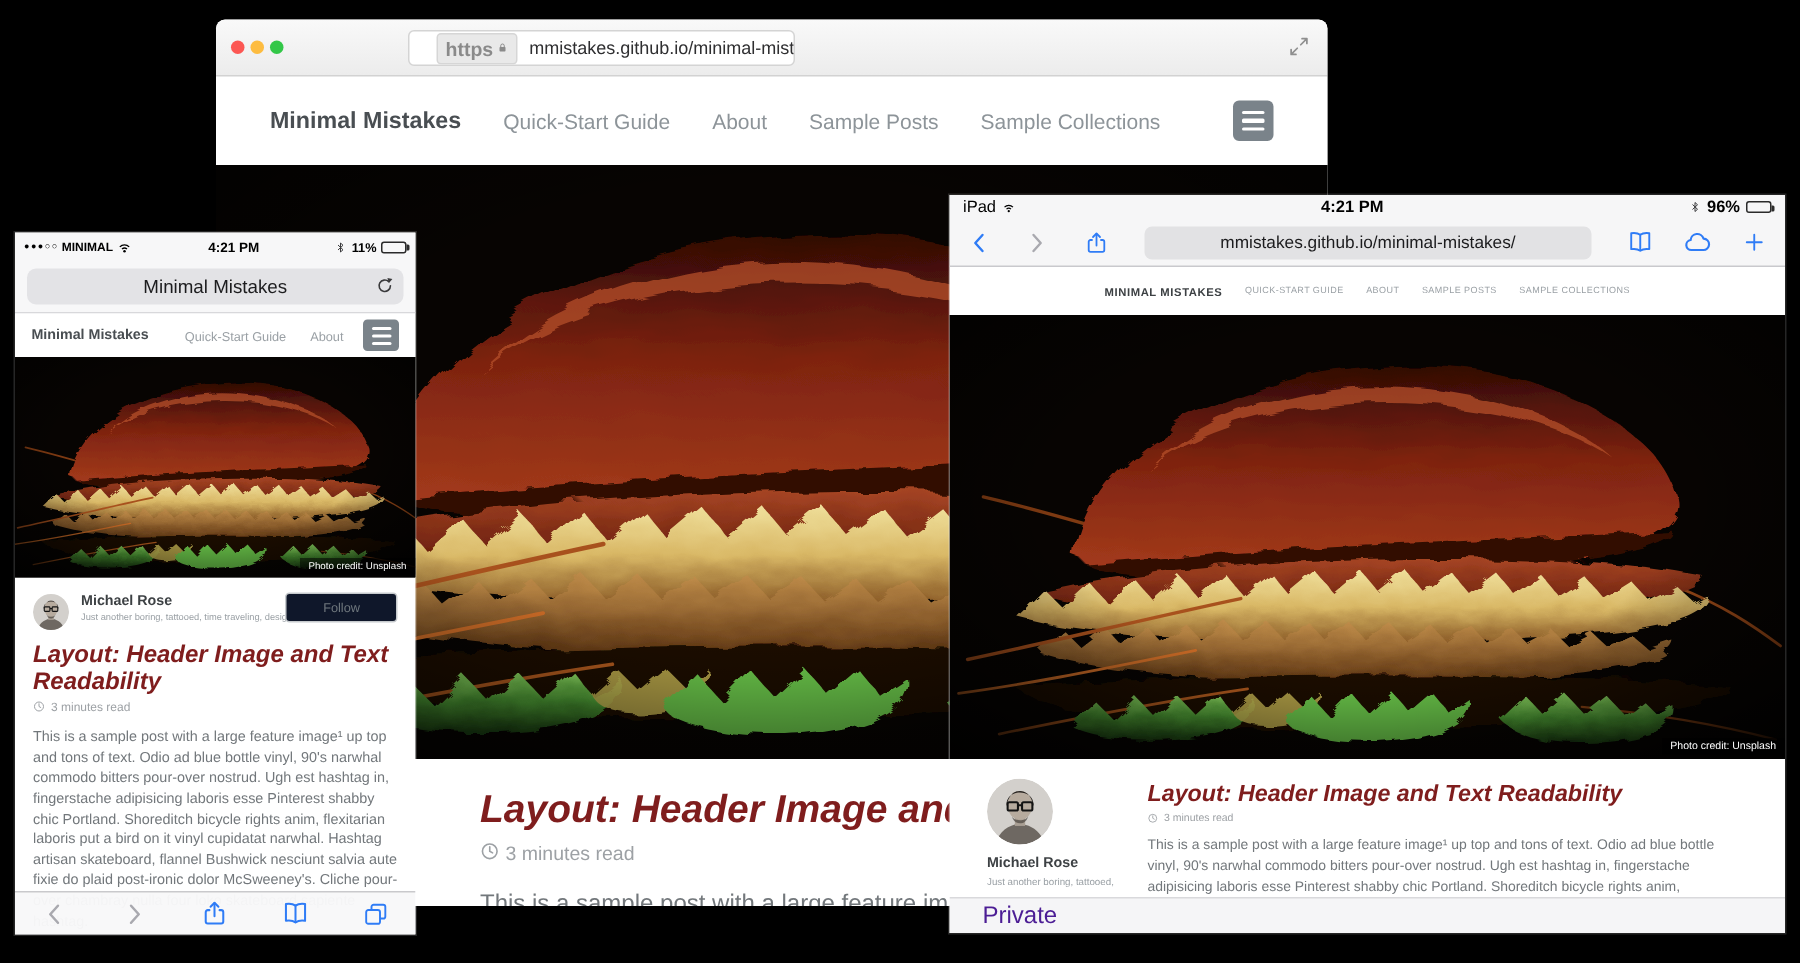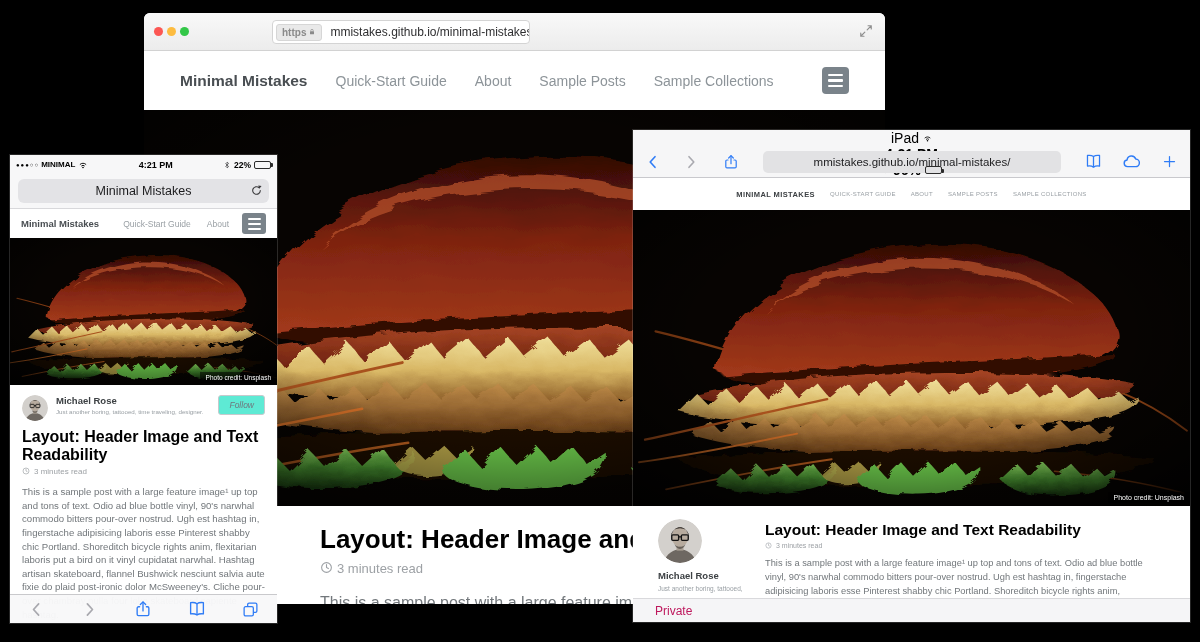--- a/index.html
+++ b/index.html
@@ -10,51 +10,51 @@
   .hero-svg{display:block;width:100%;height:100%;}
 
   
   .desktop{position:absolute;left:144px;top:13px;width:741px;height:591px;z-index:1;background:#fff;
            border-radius:6px 6px 0 0;overflow:hidden;}
   .d-titlebar{height:38px;background:linear-gradient(#f9f9f9,#ececec);border-bottom:1px solid #d2d2d2;position:relative;}
   .tl{position:absolute;top:14px;width:9px;height:9px;border-radius:50%;}
   .d-urlfield{position:absolute;left:128px;top:7px;width:258px;height:24px;background:#fff;border:1px solid #d4d4d4;
               border-radius:4px;display:flex;align-items:center;overflow:hidden;}
   .d-chip{display:flex;align-items:center;gap:2px;background:#e9e9e9;border:1px solid #d6d6d6;border-radius:3px;
-          margin-left:3px;padding:2px 5px;font-size:10px;font-weight:bold;color:#8a8a8a;}
+          margin-left:18px;padding:2px 5px;font-size:13px;font-weight:bold;color:#8a8a8a;}
   .d-urltext{flex:1;padding-left:8px;font-size:12px;color:#2f2f31;white-space:nowrap;}
   .d-reload{color:#5f6368;margin-right:7px;}
   .d-expand{position:absolute;right:12px;top:11px;color:#8f8f8f;}
   .d-nav{height:59px;display:flex;align-items:center;background:#fff;padding:0 36px;}
   .brand{font-size:15.5px;font-weight:bold;color:#494e52;}
   .d-link{margin-left:28px;font-size:14px;color:#8d9499;cursor:pointer;}
   .d-link:first-of-type{margin-left:50px;}
   .burger{margin-left:auto;width:27px;height:27px;background:#7a838a;border-radius:4px;display:flex;
           flex-direction:column;justify-content:center;align-items:center;gap:3px;cursor:pointer;}
   .burger i{display:block;width:15px;height:2.4px;background:#fff;border-radius:1px;}
   .d-hero{height:396px;position:relative;background:#070402;}
   .credit{position:absolute;right:0;background:rgba(0,0,0,0.55);color:#fff;padding:2px 6px;white-space:nowrap;}
   .d-credit{bottom:2px;font-size:8px;}
   .d-content{padding:19px 0 0 176px;}
-  .post-title{font-weight:bold;color:#000000;line-height:1.1;}
+  .post-title{font-weight:bold;color:#7f1d1d;line-height:1.1;font-style:italic;}
   .d-title{font-size:26px;}
   .meta{display:flex;align-items:flex-start;gap:4px;color:#9da1a5;}
   .d-meta{margin-top:7px;font-size:13px;}
   .body-text{color:#72777b;}
   .d-p{margin-top:15px;width:520px;font-size:16px;line-height:1.55;}
 
   
   .bat{width:17px;height:8px;border:1px solid #2b2b2b;border-radius:2px;padding:1px;position:relative;display:inline-block;}
   .bat::after{content:"";position:absolute;right:-3px;top:1.5px;width:2px;height:4px;background:#2b2b2b;border-radius:0 1px 1px 0;}
   .bat-fill{height:100%;background:#2b2b2b;border-radius:1px;}
 
   
   .ipad{position:absolute;left:633px;top:130px;width:557px;height:492px;z-index:2;background:#fff;overflow:hidden;
         box-shadow:0 0 0 1px rgba(255,255,255,0.15);}
-  .ip-status{height:16px;background:#f6f6f7;display:flex;align-items:center;padding:0 9px;font-size:14px;color:#000;flex-direction:column;}
+  .ip-status{height:16px;background:#f6f6f7;display:flex;align-items:center;padding:0 9px;font-size:11px;color:#000;}
   .ip-status .mid{flex:1;text-align:center;font-weight:bold;}
   .sb-left,.sb-right{display:flex;align-items:center;gap:4px;}
   .ip-toolbar{height:32px;background:#f6f6f7;border-bottom:1px solid #c9c9cd;display:flex;align-items:center;padding:0 12px;}
   .ip-field{flex:1;max-width:298px;height:22px;margin:0 24px;background:#e2e2e4;border-radius:5px;display:flex;
             align-items:center;justify-content:center;font-size:11.5px;color:#1c1c1e;white-space:nowrap;overflow:hidden;}
   .blue{color:#2f7cf6;}
   .gray-ic{color:#a9a9af;}
   .ip-nav{height:32px;display:flex;align-items:center;justify-content:center;gap:15px;background:#fff;}
   .ip-brand{font-size:7.5px;font-weight:bold;color:#3d4144;letter-spacing:0.4px;}
   .ip-link{font-size:6px;color:#9aa0a5;letter-spacing:0.3px;cursor:pointer;}
@@ -64,21 +64,21 @@
   .ip-side{width:132px;padding:13px 0 0 25px;flex:none;}
   .avatar{border-radius:50%;overflow:hidden;display:block;}
   .ip-name{margin-top:7px;font-size:9.5px;font-weight:bold;color:#3d4144;}
   .ip-bio{margin-top:4px;font-size:6.5px;color:#9aa0a5;white-space:nowrap;}
   .ip-main{flex:1;padding:15px 45px 0 0;}
   .ip-title{font-size:15.5px;}
   .ip-meta{margin-top:4px;font-size:7px;}
   .ip-p{margin-top:8px;font-size:9.3px;line-height:1.5;}
   .ip-private{position:absolute;left:0;right:0;bottom:0;height:24px;background:#f5f5f7;border-top:1px solid #d9d9dc;
               display:flex;align-items:center;padding-left:22px;z-index:4;}
-  .private-label{font-size:12px;color:#be185d;cursor:pointer;}
+  .private-label{font-size:16px;color:#4c1d95;cursor:pointer;}
 
   
   .iphone{position:absolute;left:10px;top:155px;width:267px;height:468px;z-index:3;background:#fff;overflow:hidden;
           box-shadow:0 0 0 1px rgba(255,255,255,0.15);}
   .if-status{height:19px;background:#f7f7f8;display:flex;align-items:center;padding:0 6px;color:#000;}
   .if-dots{font-size:6px;letter-spacing:1px;color:#000;}
   .if-carrier{font-size:8px;font-weight:bold;margin:0 3px 0 2px;}
   .if-time{flex:1;text-align:center;font-size:9px;font-weight:bold;}
   .if-batpct{font-size:8.5px;font-weight:bold;margin:0 3px;}
   .if-urlrow{height:35px;background:#f7f7f8;border-bottom:1px solid #d8d8db;padding:5px 8px 6px;}
@@ -91,22 +91,22 @@
   .if-link.l1{margin-left:auto;}
   .if-link.l2{margin-left:16px;}
   .if-burger{margin-left:13px;width:24px;height:21px;border-radius:3px;}
   .if-burger i{width:13px;height:2px;}
   .if-hero{height:147px;position:relative;background:#070402;}
   .if-credit{bottom:2px;font-size:6.5px;}
   .if-author{display:flex;align-items:flex-start;padding:10px 12px 4px;}
   .if-authinfo{margin-left:8px;min-width:0;}
   .if-name{font-size:9.5px;font-weight:bold;color:#3d4144;}
   .if-bio{margin-top:2px;font-size:6.2px;color:#9aa0a5;white-space:nowrap;}
-  .follow-btn{margin-left:auto;flex:none;background:#5eead4;border:1px solid #c6cacd;border-radius:3px;
-              padding:4px 10px;font-size:8.5px;color:#6f777d;cursor:pointer;font-family:inherit;font-style:italic;}
+  .follow-btn{margin-left:auto;flex:none;background:#0f172a;border:1px solid #c6cacd;border-radius:3px;
+              padding:4px 24px;font-size:8.5px;color:#6f777d;cursor:pointer;font-family:inherit;}
   .if-title{padding:3px 12px 0;font-size:16px;}
   .if-meta{padding:4px 12px 0;font-size:8px;}
   .if-p1{padding:9px 12px 0;font-size:9.6px;line-height:1.42;}
   .if-p2{padding:8px 12px 0;font-size:9.3px;line-height:1.4;white-space:nowrap;overflow:hidden;}
   .if-toolbar{position:absolute;left:0;right:0;bottom:0;height:29px;background:rgba(248,248,249,0.97);
               border-top:1px solid #c9c9cc;display:flex;align-items:center;justify-content:space-around;z-index:4;}
 </style>
 </head>
 <body>
 
@@ -395,21 +395,21 @@
     <div class="if-status">
       <span class="if-dots">●●●○○</span>
       <span class="if-carrier">MINIMAL</span>
       <svg class="ic" width="10" height="10">
           <use href="#i-wifi"></use>
         </svg>
       <span class="if-time">4:21 PM</span>
       <svg class="ic" width="8" height="8" style="color:#3a3a3c">
           <use href="#i-bt"></use>
         </svg>
-      <span class="if-batpct">22%</span>
+      <span class="if-batpct">11%</span>
       <span class="bat"><span class="bat-fill" style="width:22%;"></span></span>
     </div>
 
     <div class="if-urlrow">
       <div class="if-field">
         <span>Minimal Mistakes</span>
         <svg class="ic if-reload" width="13" height="13">
             <use href="#i-reload"></use>
           </svg>
       </div>

